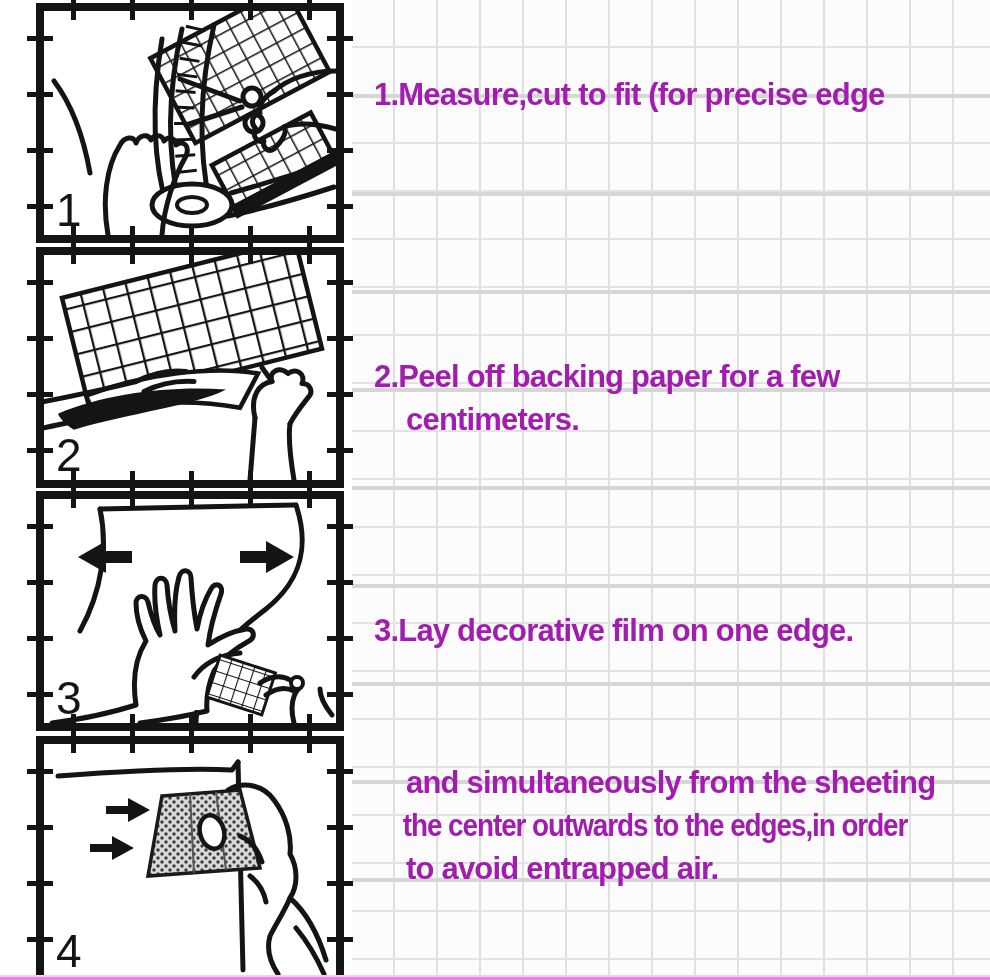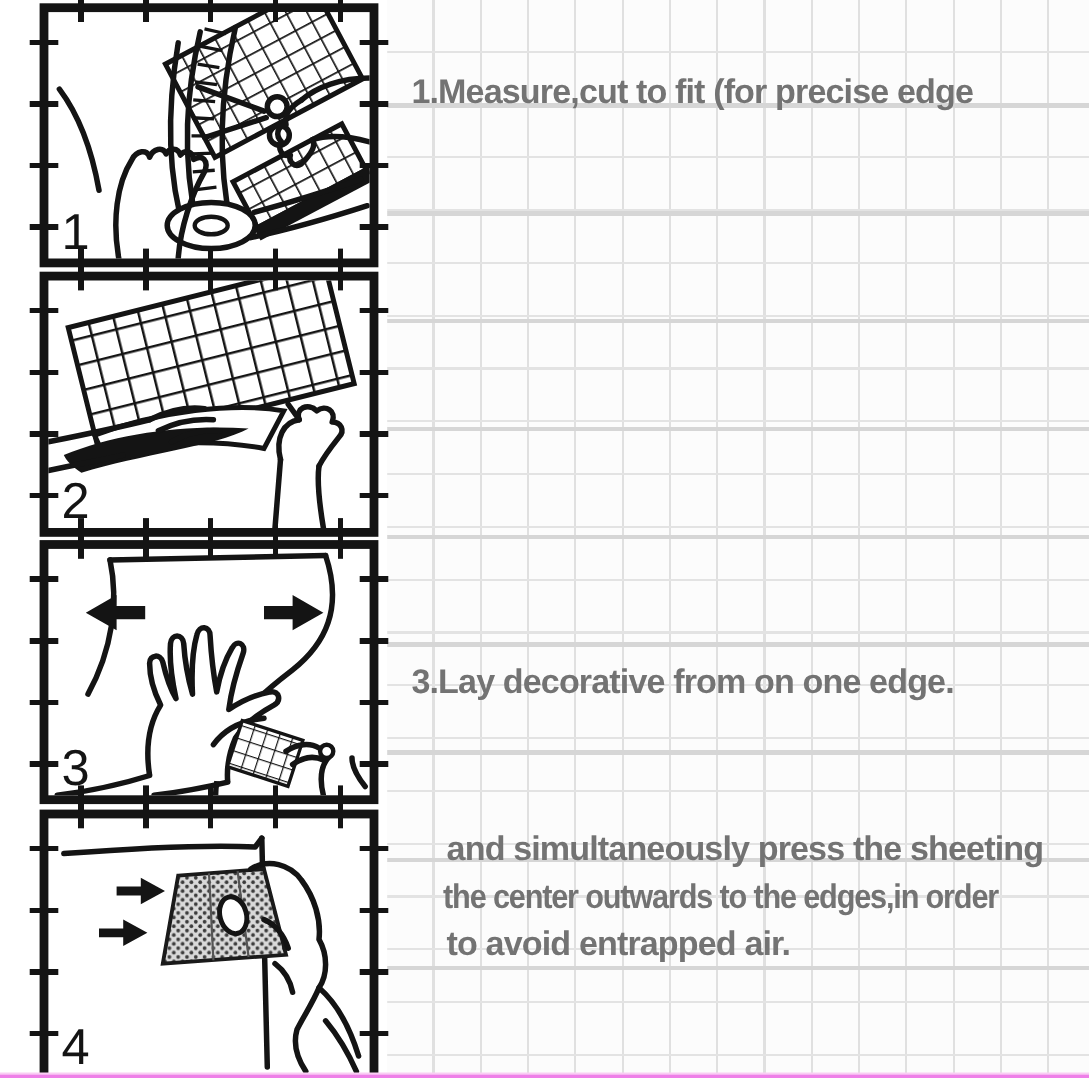--- a/index.html
+++ b/index.html
@@ -34,22 +34,23 @@
   }
   .tk-top{top:-17px;} .tk-bottom{bottom:-17px;}
   .tk-v{
     top:0; bottom:0; width:26px;
     background:repeating-linear-gradient(180deg, transparent 0 25px, #141414 25px 30px, transparent 30px 56px);
   }
   .tk-left{left:-17px;} .tk-right{right:-17px;}
   
   .step{
     position:absolute; left:374px; width:606px;
-    color:#737373; font-size:31px; font-weight:700; letter-spacing:-0.8px;
+    color:#a21caf; font-size:31px; font-weight:700; letter-spacing:-0.8px;
     white-space:nowrap;
+    margin-top:11px;
   }
   .line{height:43px; line-height:43px;}
   .line.indent{padding-left:32px;}
   .line.squish{transform:scaleX(0.90); transform-origin:0 50%; letter-spacing:-1.2px;}
   .accent-line{
     position:absolute; left:0; bottom:0; width:100%; height:3px;
     background:#ee7fe8; box-shadow:0 -2px 0 #f9cdf4;
   }
   .ink{stroke:#141414; fill:none; stroke-width:5; stroke-linecap:round; stroke-linejoin:round;}
 </style>
@@ -202,25 +203,29 @@
     <div class="tk tk-h tk-top"></div>
     <div class="tk tk-v tk-left"></div>
     <div class="tk tk-v tk-right"></div>
     <span class="panel-num">4</span>
   </div>
 
   <div class="step" style="top:62px;">
     <div class="line"><span>1.</span><span>Measure,cut to fit (for precise edge</span></div>
   </div>
 
+  <div class="step" style="top:344px;">
+    <div class="line"><span>2.</span><span>Peel off backing paper for a few</span></div>
+    <div class="line indent">centimeters.</div>
+  </div>
 
   <div class="step" style="top:598px;">
-    <div class="line"><span>3.</span><span>Lay decorative from on one edge.</span></div>
+    <div class="line"><span>3.</span><span>Lay decorative film on one edge.</span></div>
   </div>
 
   <div class="step" style="top:750px;">
-    <div class="line indent">and simultaneously press the sheeting</div>
+    <div class="line indent">and simultaneously from the sheeting</div>
     <div class="line indent squish">the center outwards to the edges,in order</div>
     <div class="line indent">to avoid entrapped air.</div>
   </div>
 
   <div class="accent-line"></div>
 </div>
 
 </body></html>

